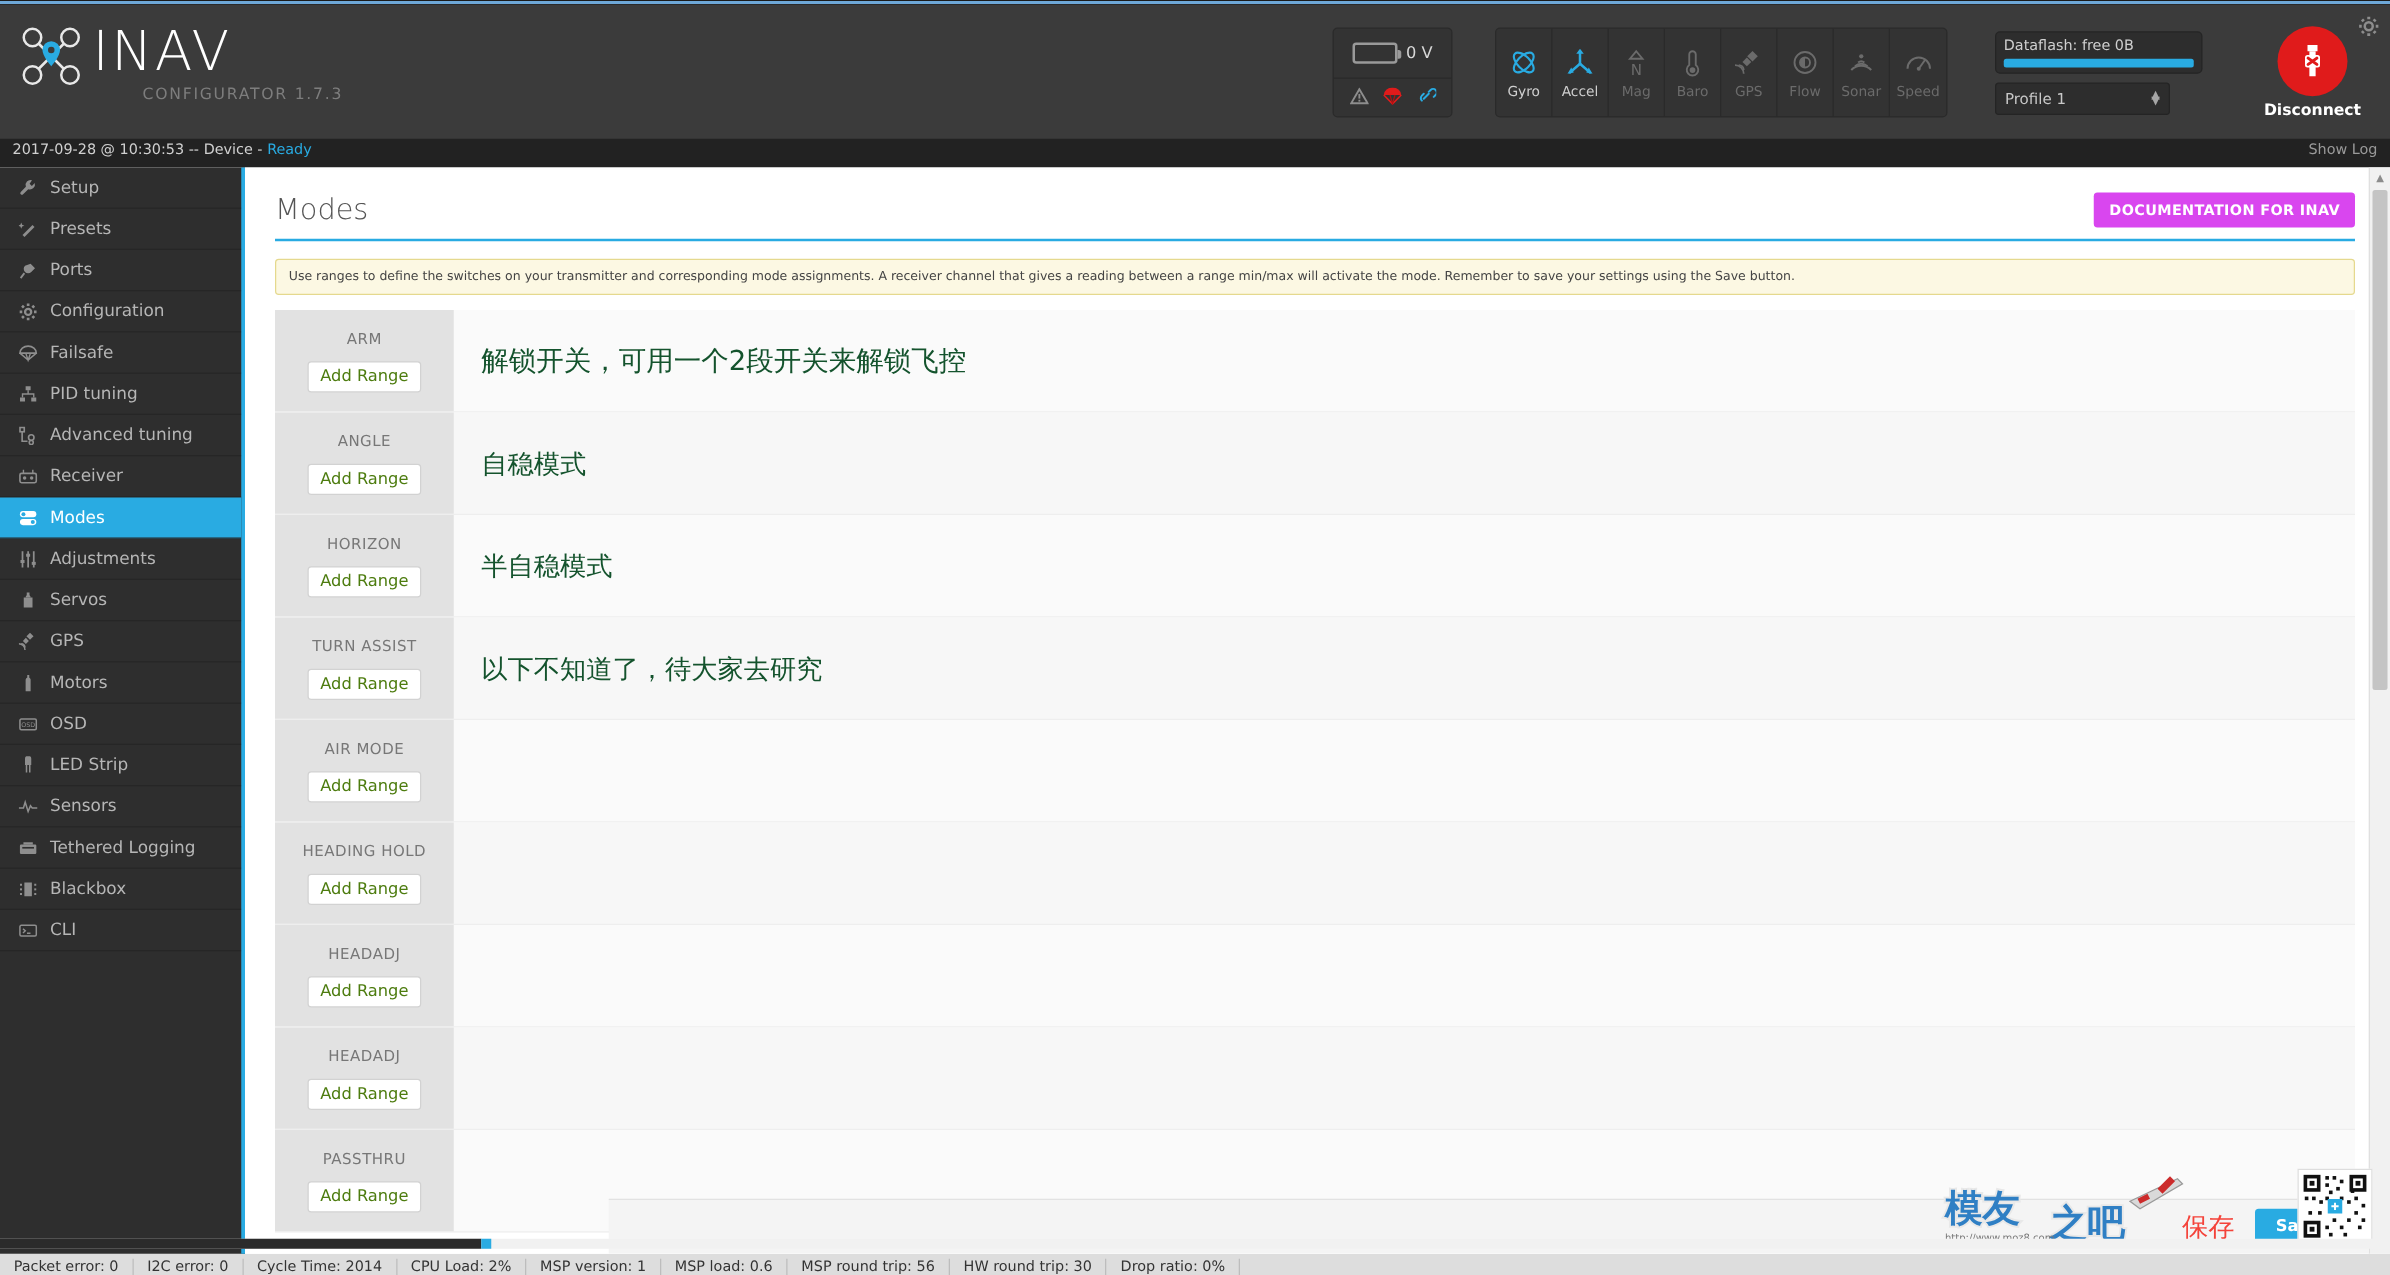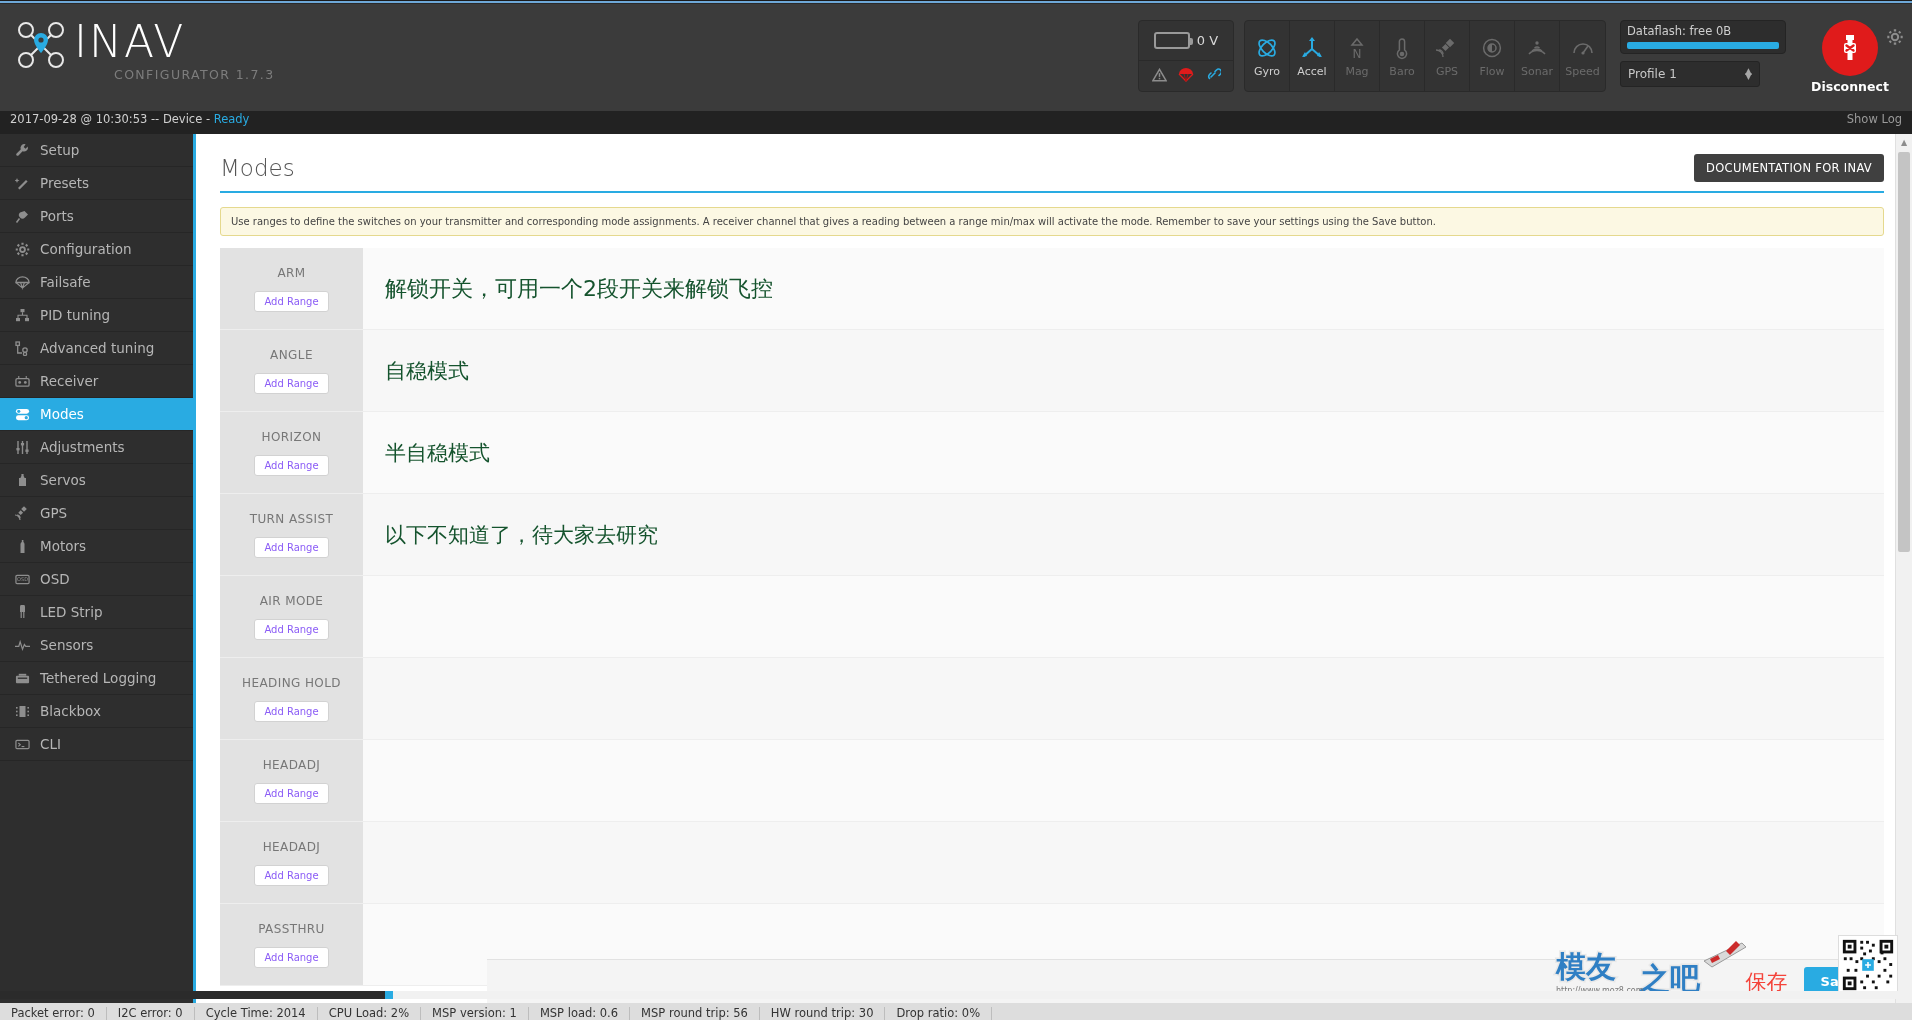--- a/index.html
+++ b/index.html
@@ -16,21 +16,21 @@
   .header {
     position: relative; height: 108px; background: #3b3b3b;
     border-bottom: 1px solid #222;
   }
   .brand { position: absolute; left: 14px; top: 14px; display: flex; align-items: flex-start; }
   .brand-logo { width: 54px; height: 54px; margin-right: 6px; }
   .brand-txt { padding-top: 2px; }
   .brand-name { font-size: 44px; color: #fff; letter-spacing: 2px; line-height: 44px; font-weight: 300; }
   .brand-sub { font-size: 12.5px; color: #7d7d7d; letter-spacing: 1.4px; margin-top: 3px; margin-left: 40px; }
 
-  .hdr-right { position: absolute; right: 0; top: 16px; height: 108px; display: flex; align-items: flex-start; }
+  .hdr-right { position: absolute; right: 0; top: 0; height: 108px; display: flex; align-items: center; gap: 24px; }
 
   .battery-box {
     width: 96px; height: 72px; background: #333; border: 1px solid #2a2a2a; border-radius: 4px;
     margin-right: 10px; display: flex; flex-direction: column;
   }
   .batt-top { flex: 1; display: flex; align-items: center; justify-content: center; border-bottom: 1px solid #2a2a2a; }
   .batt-icon { width: 36px; height: 17px; border: 2px solid #9a9a9a; border-radius: 3px; position: relative; }
   .batt-icon:after { content:""; position:absolute; right:-5px; top:4px; width:3px; height:7px; background:#9a9a9a; border-radius:0 2px 2px 0;}
   .batt-v { color: #d8d8d8; font-size: 13px; margin-left: 7px; }
   .batt-bot { height: 30px; display: flex; align-items: center; justify-content: space-around; padding: 0 7px; }
@@ -82,36 +82,36 @@
   .nav-item.active { background: #29abe2; color: #fff; }
   .nav-ic { width: 17px; display: flex; justify-content: center; color: #8e8e8e; }
   .nav-item.active .nav-ic { color: #fff; }
 
   .content { flex: 1; background: #fff; position: relative; overflow: hidden; }
   .content-inner { padding: 20px 28px 0 24px; }
 
   .page-head { display: flex; align-items: center; justify-content: space-between;
                border-bottom: 2px solid #29abe2; padding-bottom: 9px; }
   .page-title { font-size: 23px; color: #555; font-weight: 300; }
-  .doc-btn { background: #404040; color: #fff; font-size: 11.5px; font-weight: normal;
+  .doc-btn { background: #d946ef; color: #fff; font-size: 11.5px; font-weight: bold;
              padding: 7px 12px; border-radius: 3px; letter-spacing: .3px; }
 
   .notebox { margin-top: 14px; background: #fcf8e3; border: 1px solid #e5d98e; border-radius: 3px;
              padding: 8px 10px; font-size: 10px; color: #444; }
 
   .mode-list { margin-top: 12px; }
   .mode-row { display: flex; align-items: stretch; min-height: 82px; border-bottom: 1px solid #eee; position: relative; background: #fafafa; }
   .mode-row:nth-child(even) { background: #f7f7f7; }
   .mode-name-col {
     width: 143px; background: #e2e2e2; display: flex; flex-direction: column;
     align-items: center; justify-content: center; gap: 11px; padding: 6px 0;
   }
   .mode-name { font-size: 12px; color: #777; letter-spacing: .4px; text-align: center; }
   .add-range { background: #fff; border: 1px solid #d2d2d2; border-radius: 3px;
-               font-size: 10px; color: #8b5cf6; padding: 4px 9px; }
+               font-size: 13px; color: #4d7c0f; padding: 4px 9px; }
   .mode-body { flex: 1; display: flex; align-items: center; padding-left: 22px; }
   .annot { color: #14532d; font-size: 22px; font-family: "DejaVu Sans", sans-serif; }
   .annot.sm { font-size: 21px; }
 
   
   .vscroll { position: absolute; right: 0; top: 0; width: 17px; height: 100%; background: #f1f1f1; border-left: 1px solid #e0e0e0; }
   .vs-arrow { height: 17px; display: flex; align-items: center; justify-content: center; color: #8c8c8c; font-size: 8px; background:#f1f1f1;}
   .vs-thumb { position: absolute; top: 18px; left: 2px; width: 12px; height: 400px; background: #c4c4c4; border-radius: 2px; }
 
   

